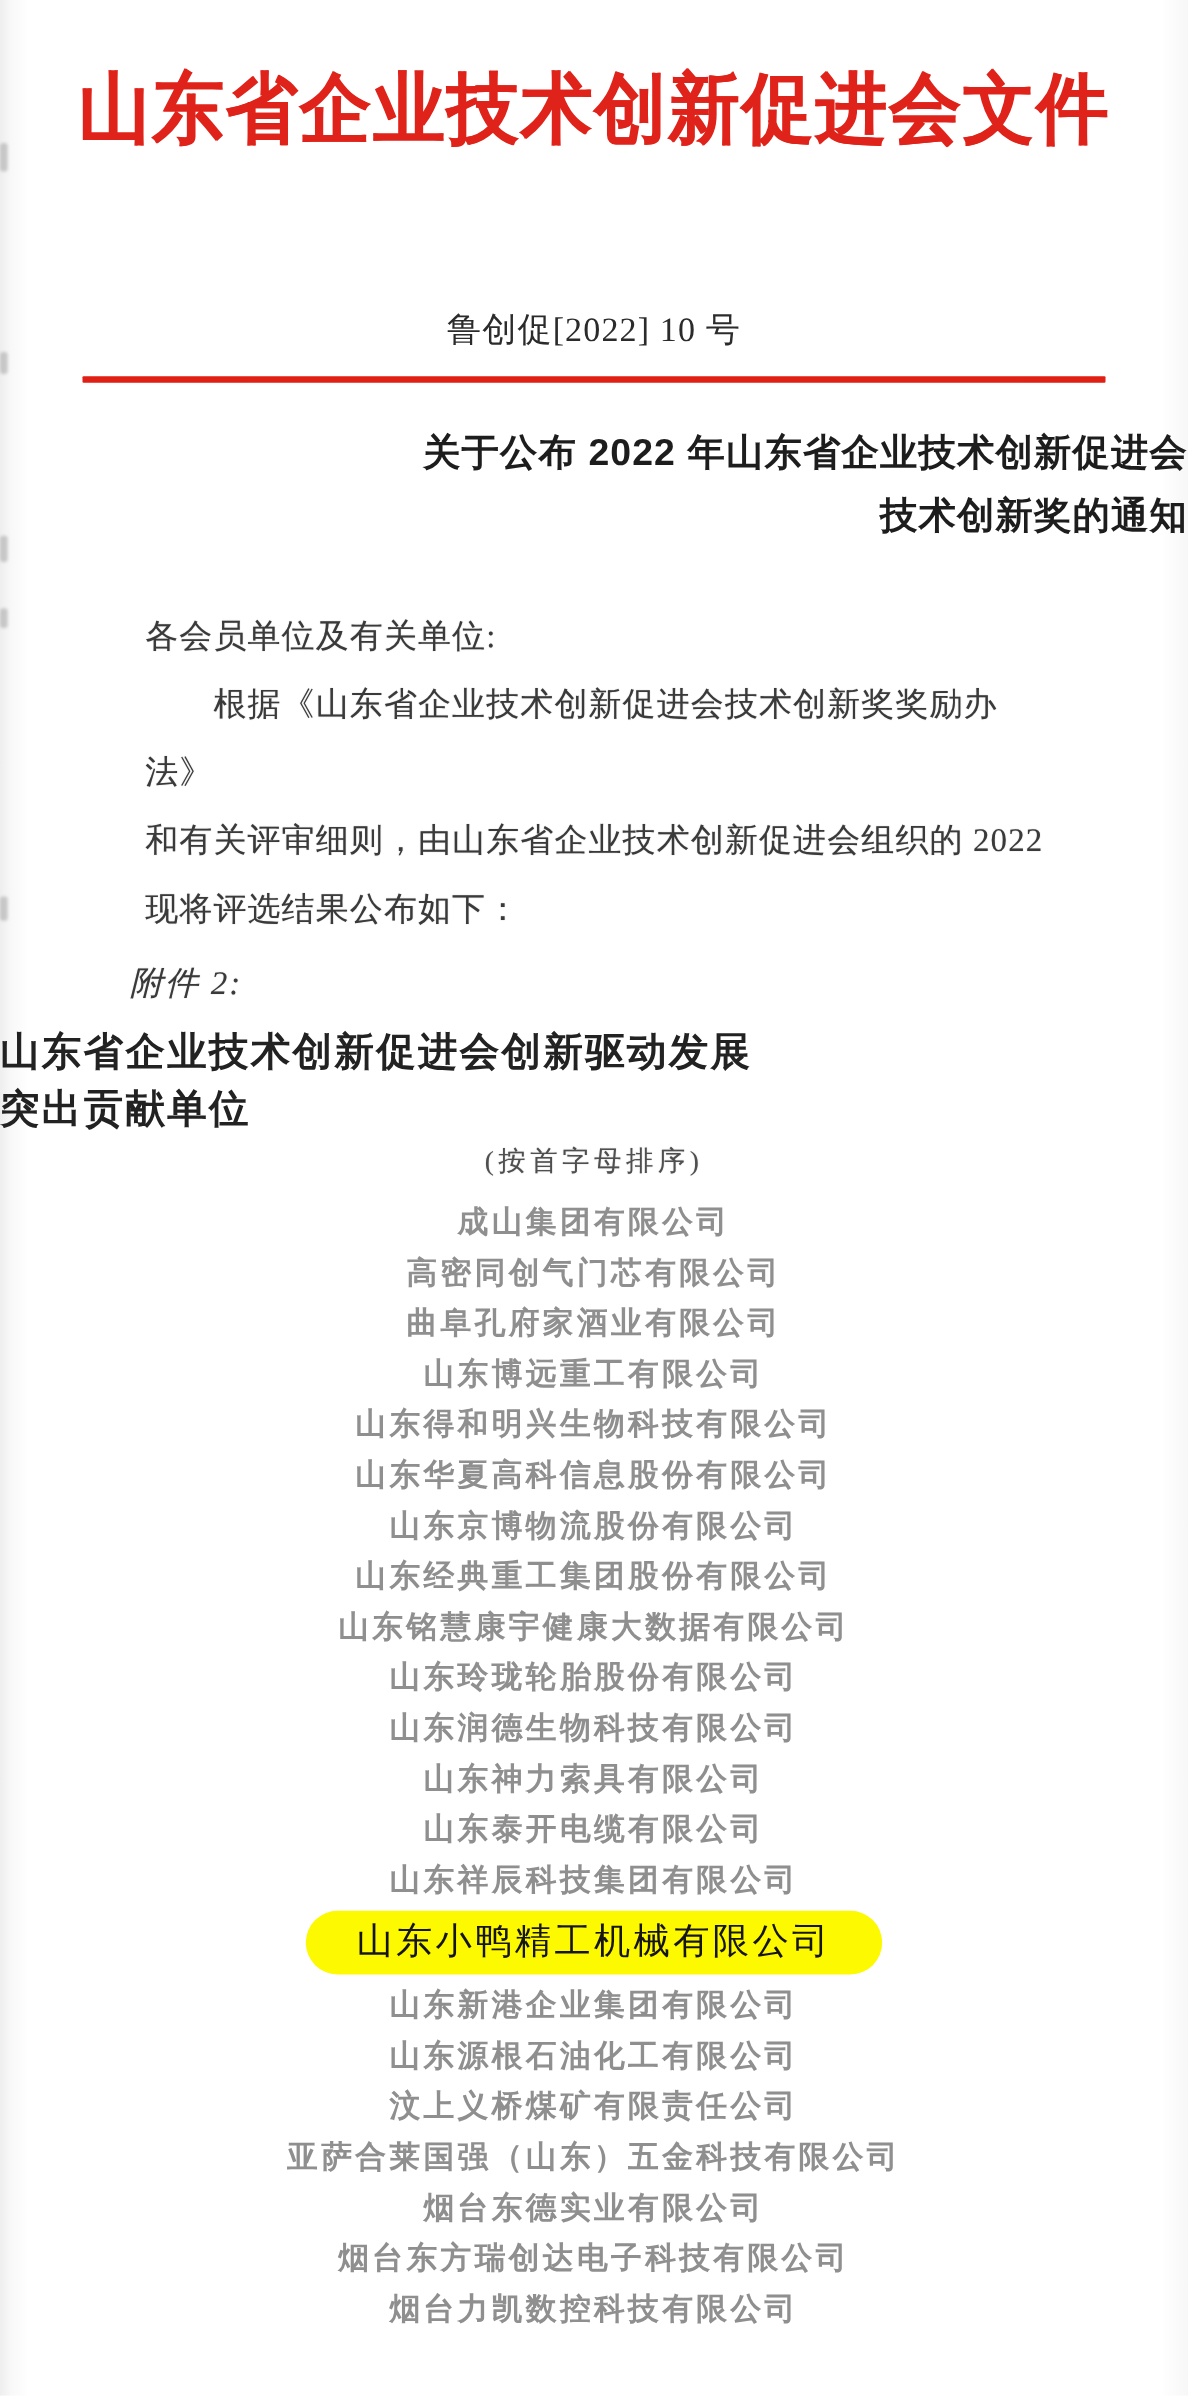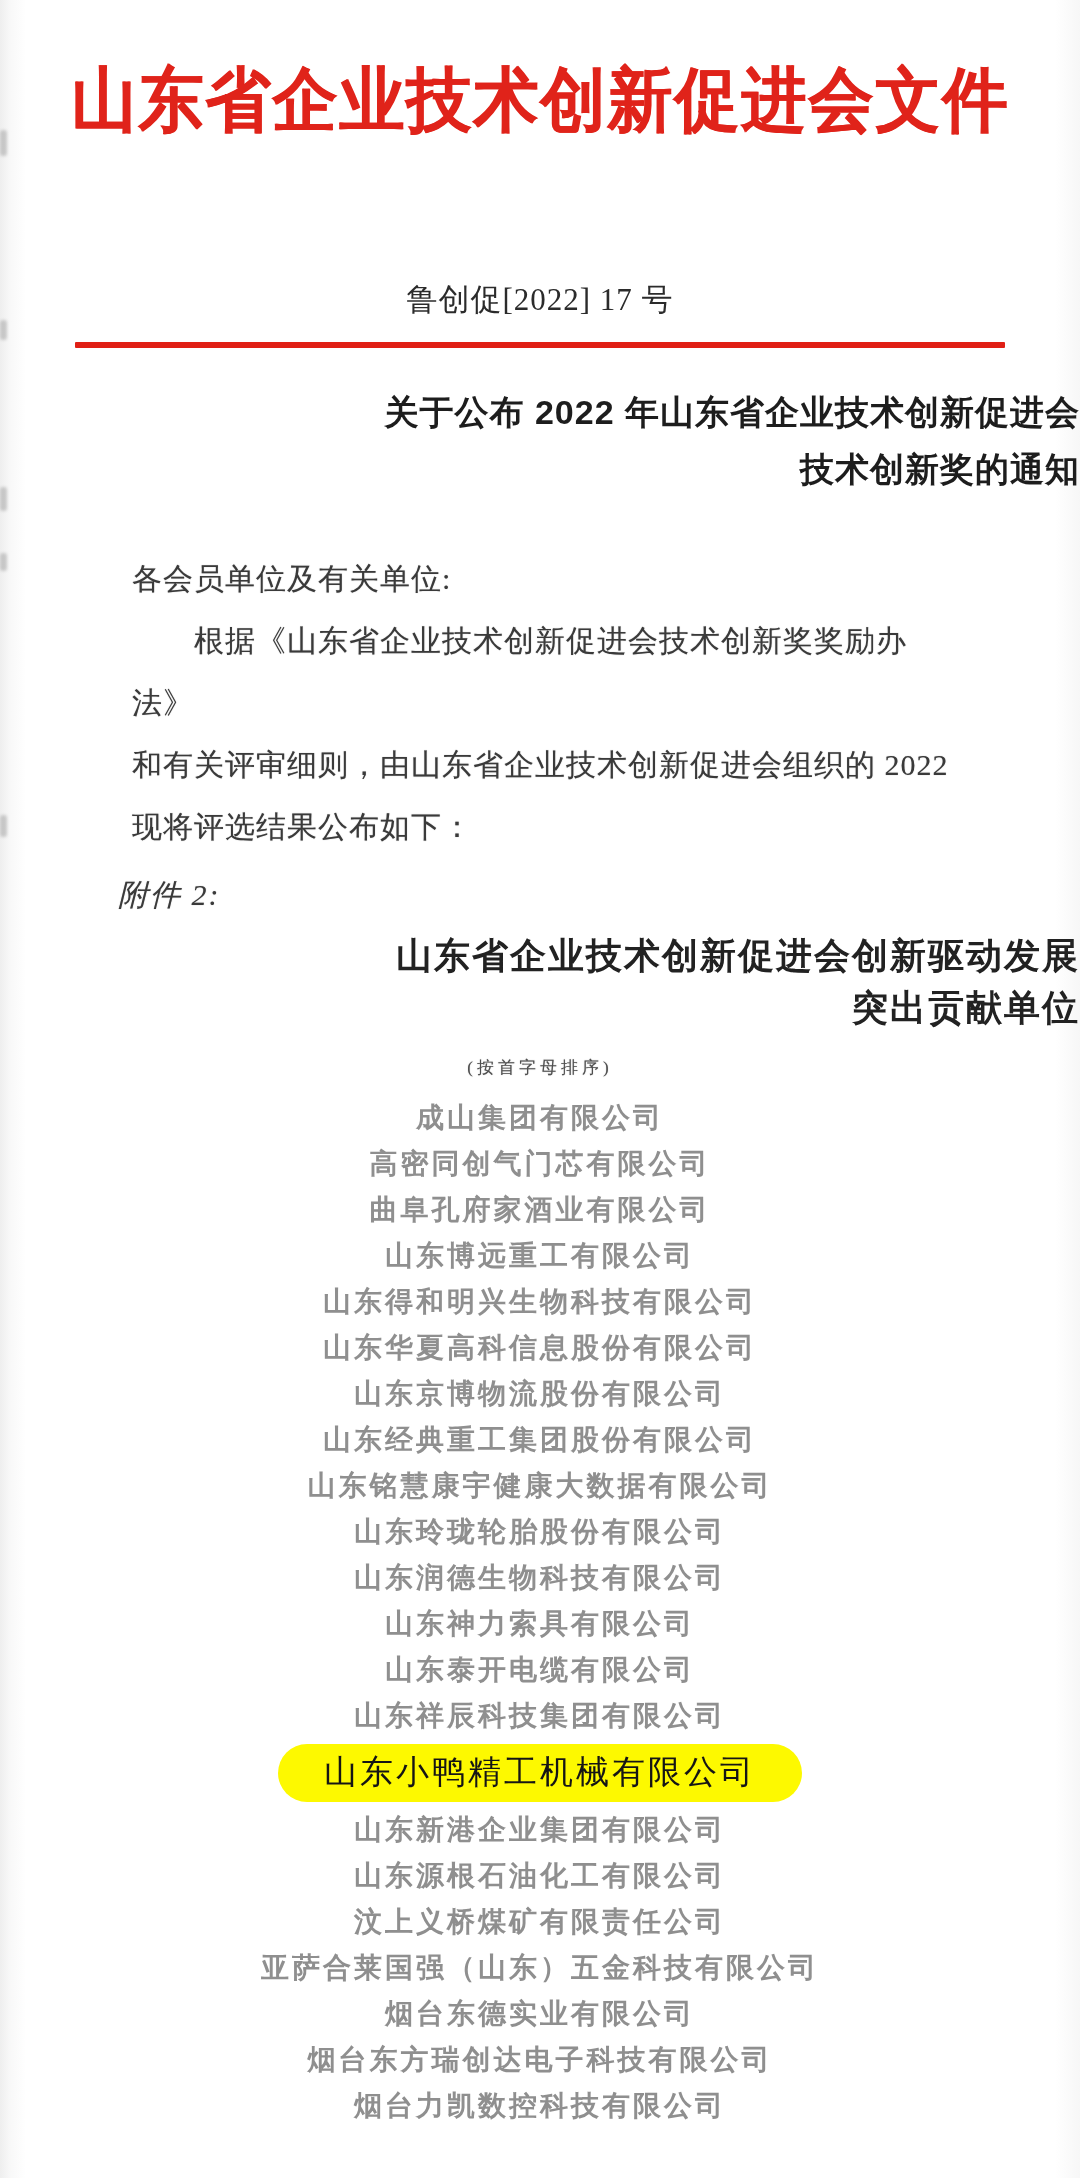--- a/index.html
+++ b/index.html
@@ -78,32 +78,32 @@
     margin: 12px 0 0 118px;
     font-size: 30px;
     line-height: 50px;
     color: #3a3a3a;
     letter-spacing: 2px;
     text-shadow: 0 0 1px rgba(60,60,60,0.45);
     font-style: italic;
   }
   .attachment-title {
     margin-top: 10px;
-    text-align: right;
+    text-align: left;
     font-family: "Liberation Sans", sans-serif;
     font-weight: bold;
     font-size: 36px;
     line-height: 52px;
     color: #222222;
     letter-spacing: 2px;
   }
   .sort-note {
-    margin-top: 22px;
-    text-align: center;
-    font-size: 17px;
+    margin-top: 5px;
+    text-align: center;
+    font-size: 25px;
     color: #4f4f4f;
     letter-spacing: 4px;
     text-shadow: 0 0 1px rgba(80,80,80,0.5);
   }
   .company-list {
     margin-top: 16px;
     text-align: center;
   }
   .company-row {
     height: 46px;
@@ -140,21 +140,21 @@
 <div class="page">
 
   <div class="artifact a1"></div>
   <div class="artifact a2"></div>
   <div class="artifact a3"></div>
   <div class="artifact a4"></div>
   <div class="artifact a5"></div>
 
   <div class="header-title">山东省企业技术创新促进会文件</div>
 
-  <div class="doc-number">鲁创促[2022] 17 号</div>
+  <div class="doc-number">鲁创促[2022] 10 号</div>
 
   <div class="red-rule"></div>
 
   <div class="notice-title">
     <div>关于公布 2022 年山东省企业技术创新促进会</div>
     <div>技术创新奖的通知</div>
   </div>
 
   <div class="body-block">
     <div>各会员单位及有关单位:</div>

